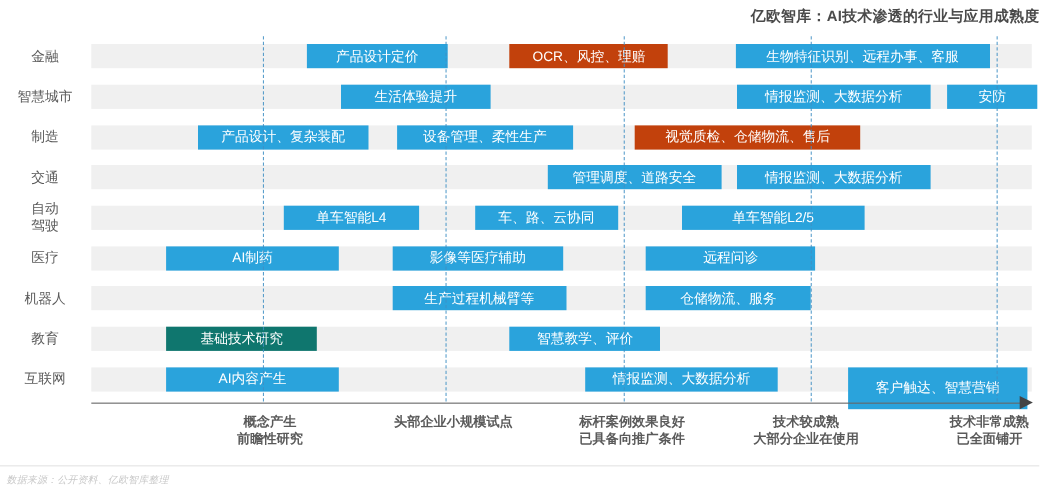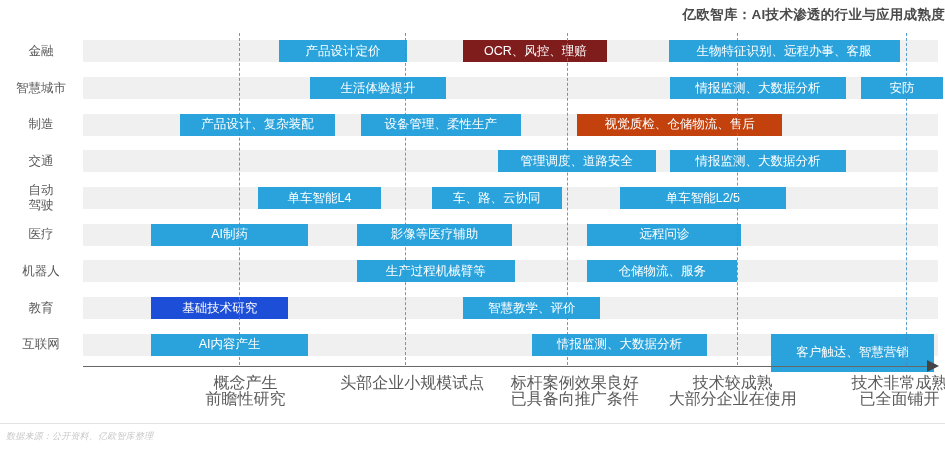--- a/index.html
+++ b/index.html
@@ -98,24 +98,24 @@
     width: 0;
     height: 0;
     border-top: 6px solid transparent;
     border-bottom: 6px solid transparent;
     border-left: 12px solid #444;
   }
   .stage-label {
     position: absolute;
     top: 375px;
     text-align: center;
-    font-size: 16px;
+    font-size: 12px;
     color: #5a5a5a;
     line-height: 16px;
-    font-weight: normal;
+    font-weight: bold;
   }
   .stage-label span {
     display: block;
   }
   #footer-rule {
     position: absolute;
     left: 0;
     top: 423px;
     width: 945px;
     height: 0;
@@ -165,21 +165,21 @@
         <div>教育</div>
       </div>
       <div class="axis-label" style="top: 304.167px;">
         <div>互联网</div>
       </div>
     </div>
 
   <div id="plot">
       <div class="row-band" style="top: 7.33333px; height: 22px;"></div>
       <div class="bar" title="金融 — 产品设计定价" style="left: 195.795px; width: 128.25px; top: 7.33333px; height: 22px; background: rgb(42, 163, 220);">产品设计定价</div>
-      <div class="bar" title="金融 — OCR、风控、理赔" style="left: 380.475px; width: 144px; top: 7.33333px; height: 22px; background: #7f1d1d;">OCR、风控、理赔</div>
+      <div class="bar" title="金融 — OCR、风控、理赔" style="left: 380.475px; width: 144px; top: 7.33333px; height: 22px; background: #c2410c;">OCR、风控、理赔</div>
       <div class="bar" title="金融 — 生物特征识别、远程办事、客服" style="left: 585.675px; width: 230.85px; top: 7.33333px; height: 22px; background: rgb(42, 163, 220);">生物特征识别、远程办事、客服</div>
       <div class="row-band" style="top: 44px; height: 22px;"></div>
       <div class="bar" title="智慧城市 — 生活体验提升" style="left: 226.575px; width: 136.8px; top: 44px; height: 22px; background: rgb(42, 163, 220);">生活体验提升</div>
       <div class="bar" title="智慧城市 — 情报监测、大数据分析" style="left: 587.385px; width: 175.275px; top: 44px; height: 22px; background: rgb(42, 163, 220);">情报监测、大数据分析</div>
       <div class="bar" title="智慧城市 — 安防" style="left: 778.05px; width: 82.08px; top: 44px; height: 22px; background: rgb(42, 163, 220);">安防</div>
       <div class="row-band" style="top: 80.6667px; height: 22px;"></div>
       <div class="bar" title="制造 — 产品设计、复杂装配" style="left: 96.615px; width: 155.61px; top: 80.6667px; height: 22px; background: rgb(42, 163, 220);">产品设计、复杂装配</div>
       <div class="bar" title="制造 — 设备管理、柔性生产" style="left: 277.875px; width: 159.885px; top: 80.6667px; height: 22px; background: rgb(42, 163, 220);">设备管理、柔性生产</div>
       <div class="bar" title="制造 — 视觉质检、仓储物流、售后" style="left: 494.19px; width: 205.2px; top: 80.6667px; height: 22px; background: #c2410c;">视觉质检、仓储物流、售后</div>
       <div class="row-band" style="top: 117.333px; height: 22px;"></div>
@@ -190,21 +190,21 @@
       <div class="bar" title="自动驾驶 — 车、路、云协同" style="left: 348.84px; width: 129.96px; top: 154px; height: 22px; background: rgb(42, 163, 220);">车、路、云协同</div>
       <div class="bar" title="自动驾驶 — 单车智能L2/3" style="left: 536.94px; width: 165.87px; top: 154px; height: 22px; background: rgb(42, 163, 220);">单车智能L2/5</div>
       <div class="row-band" style="top: 190.667px; height: 22px;"></div>
       <div class="bar" title="医疗 — AI制药" style="left: 68.4px; width: 156.465px; top: 190.667px; height: 22px; background: rgb(42, 163, 220);">AI制药</div>
       <div class="bar" title="医疗 — 影像等医疗辅助" style="left: 273.6px; width: 155.61px; top: 190.667px; height: 22px; background: rgb(42, 163, 220);">影像等医疗辅助</div>
       <div class="bar" title="医疗 — 远程问诊" style="left: 504.45px; width: 153.9px; top: 190.667px; height: 22px; background: rgb(42, 163, 220);">远程问诊</div>
       <div class="row-band" style="top: 227.333px; height: 22px;"></div>
       <div class="bar" title="机器人 — 生产过程机械臂等" style="left: 273.6px; width: 158.175px; top: 227px; height: 22px; background: rgb(42, 163, 220);">生产过程机械臂等</div>
       <div class="bar" title="机器人 — 仓储物流、服务" style="left: 504.45px; width: 149.625px; top: 227.333px; height: 22px; background: rgb(42, 163, 220);">仓储物流、服务</div>
       <div class="row-band" style="top: 264px; height: 22px;"></div>
-      <div class="bar" title="教育 — 基础技术研究" style="left: 68.4px; width: 136.8px; top: 264px; height: 22px; background: #1d4ed8;">基础技术研究</div>
+      <div class="bar" title="教育 — 基础技术研究" style="left: 68.4px; width: 136.8px; top: 264px; height: 22px; background: #0f766e;">基础技术研究</div>
       <div class="bar" title="教育 — 智慧教学、评价" style="left: 380.475px; width: 136.8px; top: 264px; height: 22px; background: rgb(42, 163, 220);">智慧教学、评价</div>
       <div class="row-band" style="top: 300.667px; height: 22px;"></div>
       <div class="bar" title="互联网 — AI内容产生" style="left: 68.4px; width: 156.465px; top: 300.667px; height: 22px; background: rgb(42, 163, 220);">AI内容产生</div>
       <div class="bar" title="互联网 — 情报监测、大数据分析" style="left: 448.875px; width: 175.275px; top: 300.667px; height: 22px; background: rgb(42, 163, 220);">情报监测、大数据分析</div>
       <div class="bar" title="互联网 — 客户触达、智慧营销" style="left: 688.275px; width: 162.45px; top: 300.667px; height: 38px; background: rgb(42, 163, 220);">客户触达、智慧营销</div>
       <div class="gridline" style="left: 155.61px; border-left-color: rgb(63, 143, 196);"></div>
       <div class="gridline" style="left: 322.335px; border-left-color: rgb(63, 143, 196);"></div>
       <div class="gridline" style="left: 483.93px; border-left-color: rgb(63, 143, 196);"></div>
       <div class="gridline" style="left: 654.075px; border-left-color: rgb(63, 143, 196);"></div>
       <div class="gridline" style="left: 822.51px; border-left-color: rgb(63, 143, 196);"></div>

